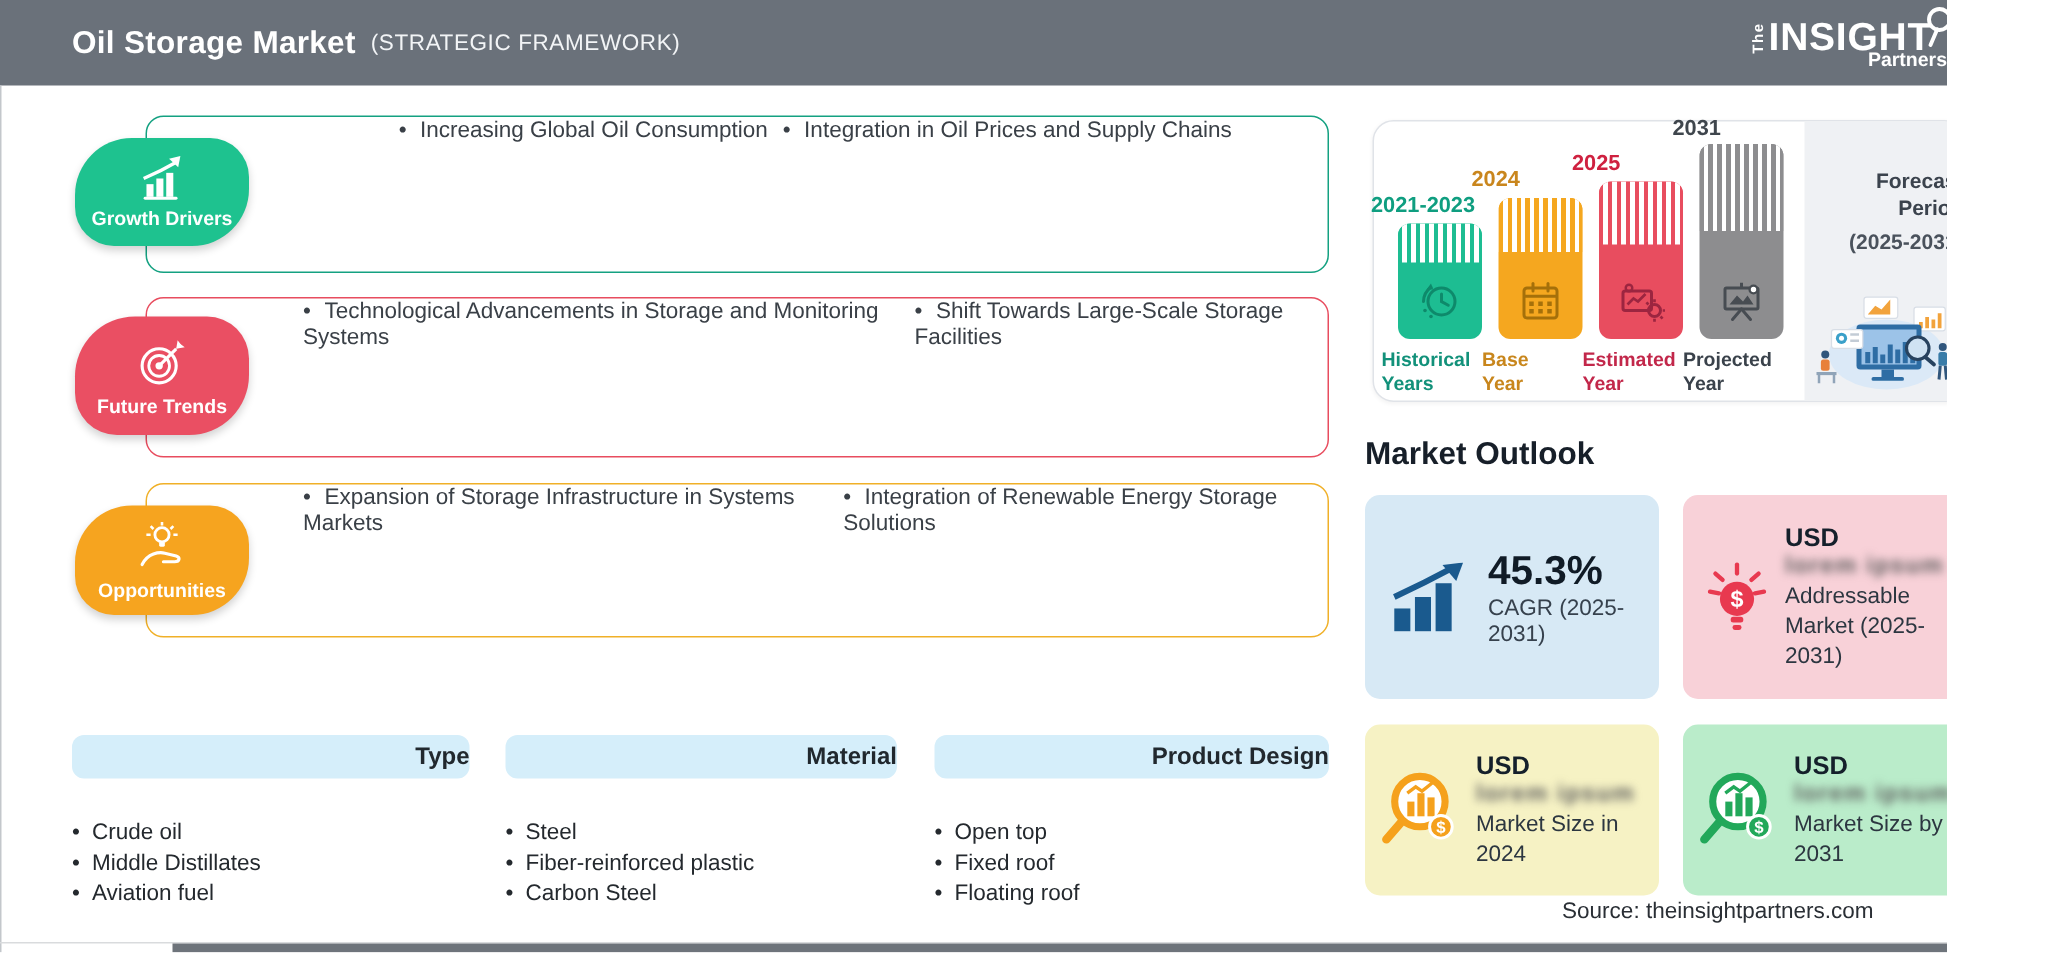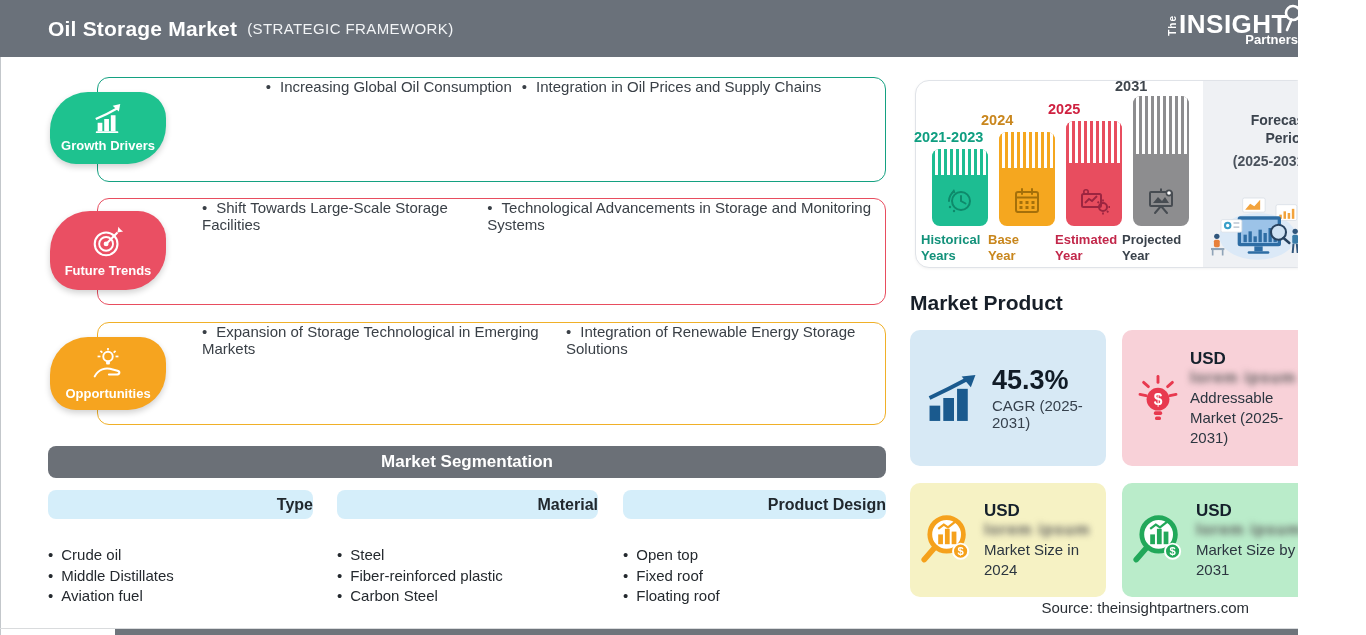--- a/index.html
+++ b/index.html
@@ -144,59 +144,56 @@
       <rect x="23" y="13" width="5" height="17" fill="#fff"></rect>
       <path d="M7 17 Q 19 12 31 5" fill="none" stroke="#fff" stroke-width="2.4"></path>
       <path d="M25 3 l8 -2 -1.5 8 z" fill="#fff"></path>
       <rect x="7" y="30" width="24" height="2" rx="1" fill="#fff"></rect>
     </svg>
     <span class="badge-label">Growth Drivers</span>
   </div>
 
   <div class="fbox fbox-2">
     <ul class="fbullets">
+      <li>Technological Advancements in Storage and Monitoring Systems</li>
       <li>Shift Towards Large-Scale Storage Facilities</li>
-      <li>Technological Advancements in Storage and Monitoring Systems</li>
     </ul>
   </div>
   <div class="badge badge-2">
     <svg width="38" height="36" viewBox="0 0 40 38">
       <circle cx="18" cy="21" r="12" fill="none" stroke="#fff" stroke-width="2.2"></circle>
       <circle cx="18" cy="21" r="7.3" fill="none" stroke="#fff" stroke-width="2"></circle>
       <circle cx="18" cy="21" r="2.6" fill="#fff"></circle>
       <line x1="18" y1="21" x2="30" y2="9" stroke="#fff" stroke-width="2.2"></line>
       <path d="M30 9 l1 -6 3 4 z" fill="#fff"></path>
       <path d="M30 9 l6 -1 -4 -3 z" fill="#fff"></path>
     </svg>
     <span class="badge-label">Future Trends</span>
   </div>
 
   <div class="fbox fbox-3">
     <ul class="fbullets">
-      <li>Expansion of Storage Technological in Emerging Markets</li>
+      <li>Expansion of Storage Infrastructure in Systems Markets</li>
       <li>Integration of Renewable Energy Storage Solutions</li>
     </ul>
   </div>
   <div class="badge badge-3">
     <svg width="38" height="36" viewBox="0 0 40 38">
       <circle cx="20" cy="10" r="5" fill="none" stroke="#fff" stroke-width="2"></circle>
       <rect x="18" y="15" width="4" height="3.5" rx="1" fill="#fff"></rect>
       <line x1="20" y1="1" x2="20" y2="3.5" stroke="#fff" stroke-width="1.8"></line>
       <line x1="12" y1="4" x2="14" y2="6" stroke="#fff" stroke-width="1.8"></line>
       <line x1="28" y1="4" x2="26" y2="6" stroke="#fff" stroke-width="1.8"></line>
       <line x1="9" y1="10" x2="12" y2="10" stroke="#fff" stroke-width="1.8"></line>
       <line x1="28" y1="10" x2="31" y2="10" stroke="#fff" stroke-width="1.8"></line>
       <path d="M6 31 c4 -8 12 -9 16 -8 l8 2 c3 1 2.5 4 -1 4 l-8 0" fill="none" stroke="#fff" stroke-width="2.2" stroke-linecap="round"></path>
     </svg>
     <span class="badge-label">Opportunities</span>
   </div>
 
-  <div class="seg-bar">
-    <span>Market Segmentation</span>
-  </div>
   <div class="seg-chip chip-1">
     <span>Type</span>
   </div>
   <div class="seg-chip chip-2">
     <span>Material</span>
   </div>
   <div class="seg-chip chip-3">
     <span>Product Design</span>
   </div>
   <ul class="seg-list list-1">
@@ -332,21 +329,21 @@
         <line x1="8" y1="68" x2="8" y2="75" stroke="#90a4b8" stroke-width="2"></line>
         <line x1="20" y1="68" x2="20" y2="75" stroke="#90a4b8" stroke-width="2"></line>
         <circle cx="107" cy="46" r="3.2" fill="#30567c"></circle>
         <rect x="103.5" y="50" width="7" height="11" rx="2" fill="#3a7ca8"></rect>
         <line x1="105" y1="61" x2="104" y2="72" stroke="#30567c" stroke-width="2.4"></line>
         <line x1="109" y1="61" x2="110" y2="72" stroke="#30567c" stroke-width="2.4"></line>
       </svg>
     </div>
   </div>
 
-  <div class="outlook-title">Market Product</div>
+  <div class="outlook-title">Market Outlook</div>
 
   <div class="card card-1">
     <span class="card-icon">
       <svg width="52" height="46" viewBox="0 0 34 30">
         <rect x="1" y="20" width="7" height="10" fill="#1a5a8e"></rect>
         <rect x="10" y="15" width="7" height="15" fill="#1a5a8e"></rect>
         <rect x="19" y="9" width="7" height="21" fill="#1a5a8e"></rect>
         <path d="M1 15 Q 14 9 27 2" fill="none" stroke="#1a5a8e" stroke-width="2.6"></path>
         <path d="M22 1 l9 -1 -3 8 z" fill="#1a5a8e"></path>
       </svg>

